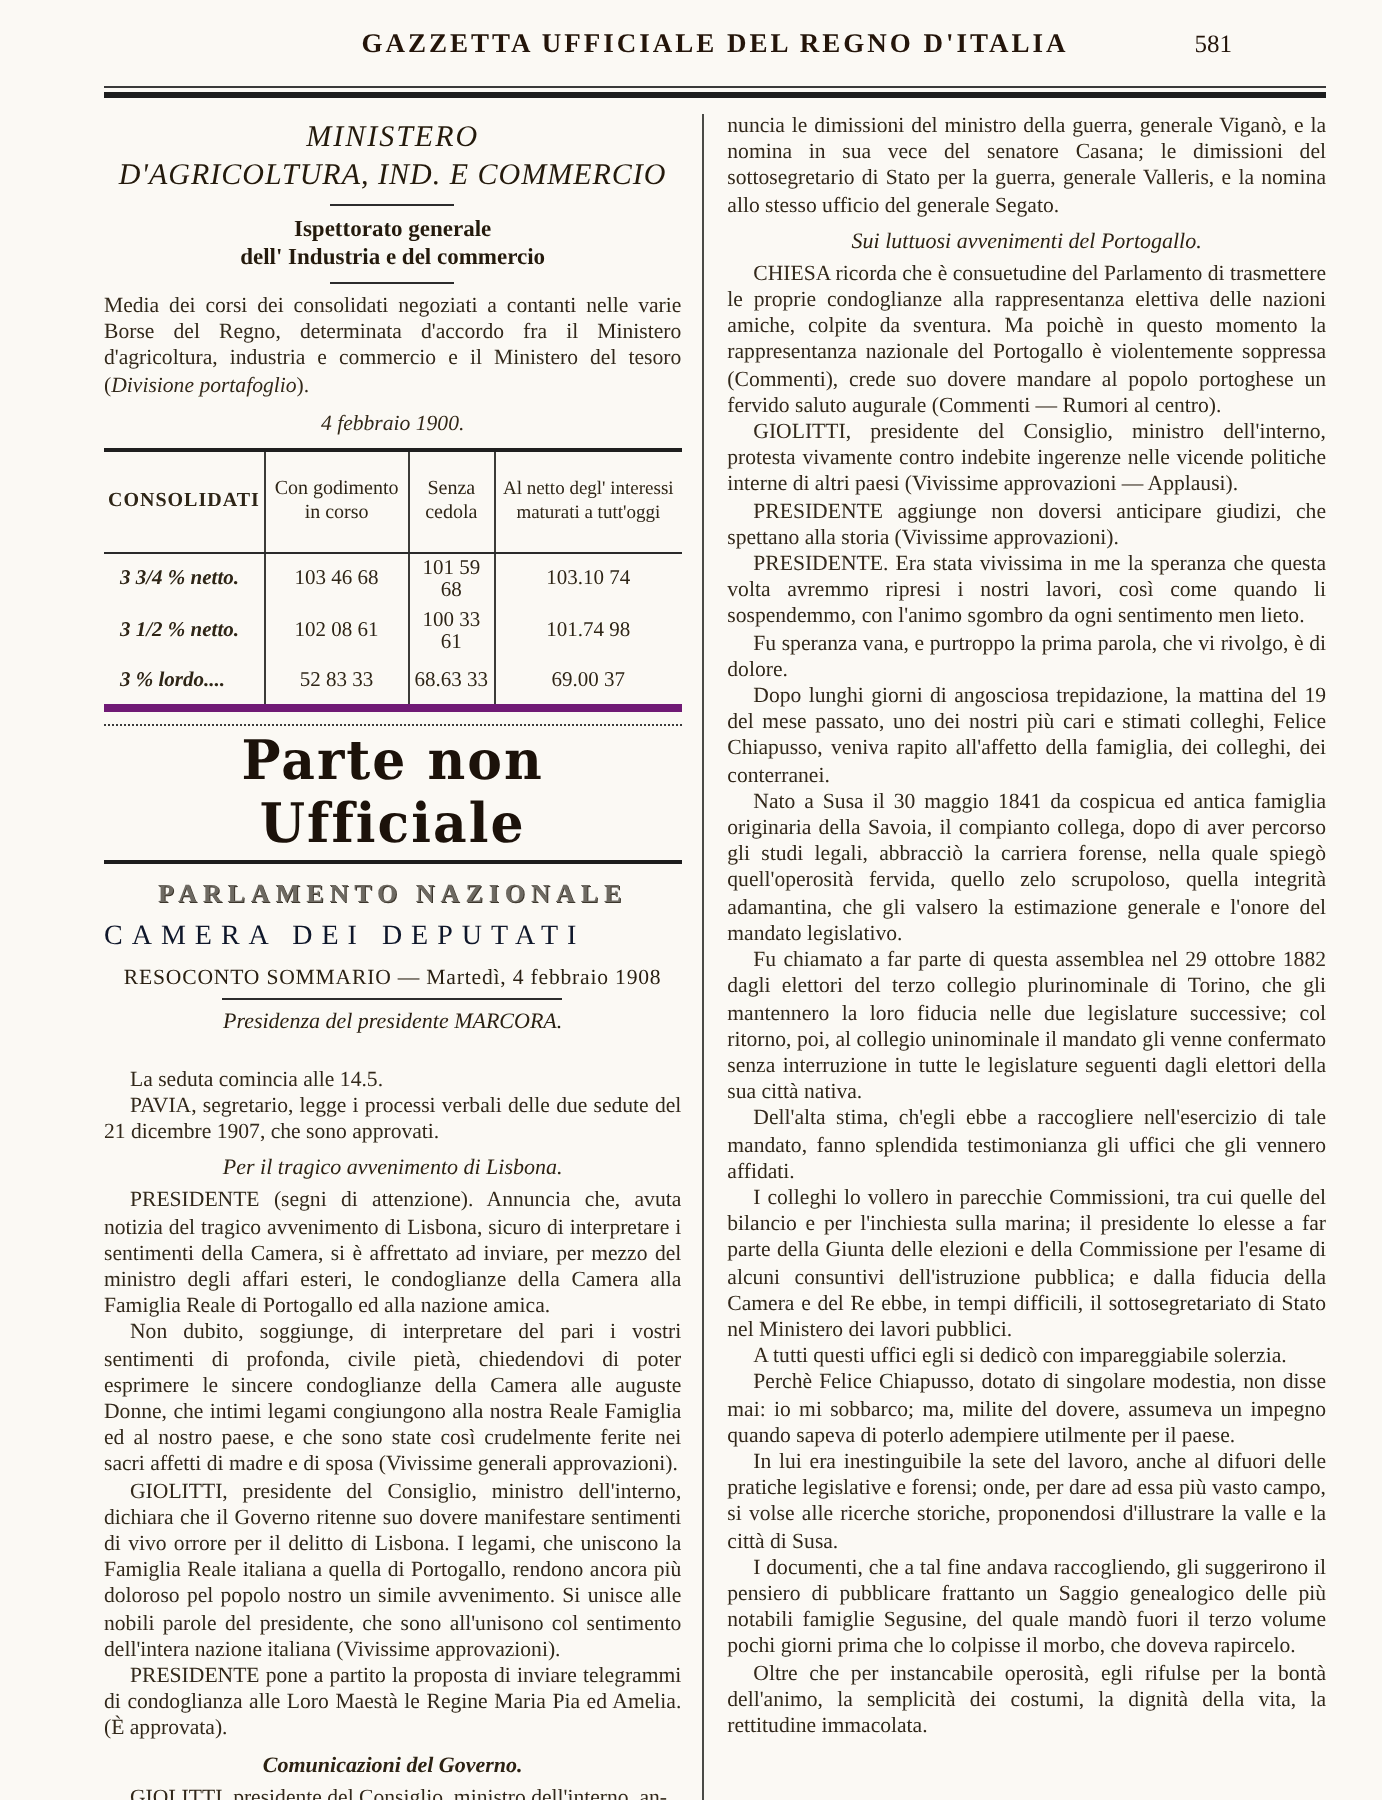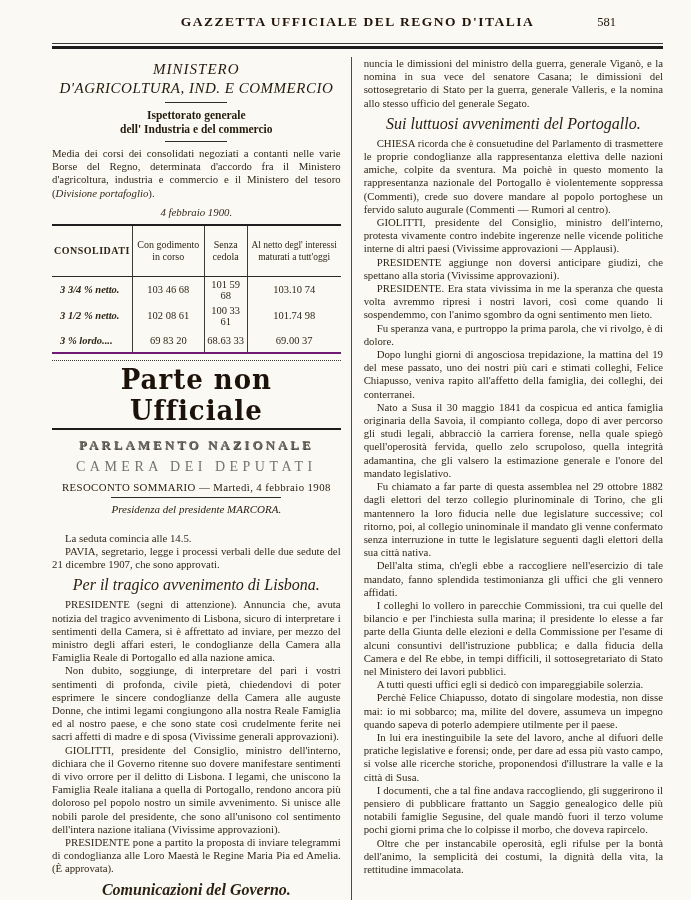--- a/index.html
+++ b/index.html
@@ -25,35 +25,35 @@
   .cols{display:flex;margin-top:8px;}
   .col-l{width:308px;padding-right:10px;border-right:1px solid #4a4a46;box-sizing:border-box;}
   .col-r{width:320px;padding-left:12px;box-sizing:border-box;}
   
   p.body{
     margin:0;font-size:10.8px;line-height:13.2px;
     text-align:justify;text-indent:13px;color:#32281a;
   }
   p.body.cont{text-indent:0;}
   .h-it{
-    text-align:center;font-style:italic;font-size:16px;
+    text-align:center;font-style:italic;font-size:11px;
     margin:5px 0 4px;color:#2c2213;
   }
   .h-it.bold{font-weight:bold;}
   
   .min-t1{text-align:center;font-size:15px;letter-spacing:1px;margin-top:4px;color:#241a0c;font-style:italic;}
   .min-t2{text-align:center;font-size:15px;letter-spacing:0.5px;margin-top:2px;color:#241a0c;font-style:italic;}
   .srule{width:62px;margin:5px auto 5px;border-top:1.5px solid #2c2c2c;}
   .insp{text-align:center;font-weight:bold;font-size:11.5px;line-height:14px;color:#241a0c;}
   .intro{margin-top:6px;}
   .date-line{text-align:center;font-style:italic;font-size:10.8px;margin:6px 0 6px;}
   
   table.quote{
     width:100%;border-collapse:collapse;margin:2px 0 4px;
-    border-top:2px solid #1f1f1f;border-bottom:2px solid #701a75;
+    border-top:2px solid #1f1f1f;border-bottom:4px solid #701a75;
   }
   table.quote th,table.quote td{
     font-weight:normal;font-size:10px;color:#2e2516;
     padding:2px 2px;text-align:center;vertical-align:middle;
   }
   table.quote th{border-bottom:1.5px solid #2a2a2a;height:46px;line-height:12px;}
   table.quote td{height:19px;font-size:10.5px;}
   table.quote .vline{border-left:1px solid #3c3c38;}
   table.quote th.c0{font-weight:bold;letter-spacing:0.5px;}
   table.quote td.c0{font-style:italic;font-weight:bold;text-align:left;padding-left:8px;}
@@ -64,21 +64,21 @@
     text-align:center;font-family:"DejaVu Serif",serif;font-weight:bold;
     font-size:26px;letter-spacing:1px;color:#1c120a;margin:3px 0 3px;
     transform:scaleY(1.05);
   }
   .sec-bot{border-top:2.5px solid #1d1d1d;margin-bottom:7px;}
   .parl{
     text-align:center;font-weight:bold;font-size:13px;letter-spacing:3px;
     color:#6e6a62;text-shadow:0.5px 0.5px 0 #3c362c;margin:2px 0 6px;
   }
   .camera{
-    text-align:center;font-size:14px;letter-spacing:4.5px;color:#737373;margin:2px 0 6px;
+    text-align:left;font-size:14px;letter-spacing:4.5px;color:#0f172a;margin:2px 0 6px;
   }
   .resoc{text-align:center;font-size:10.8px;letter-spacing:0.4px;color:#2a2012;}
   .resoc-rule{width:170px;margin:4px auto 5px;border-top:1px solid #2c2c2c;}
   .presid{text-align:center;font-style:italic;font-size:11px;margin:2px 0 17px;color:#2a2012;}
 </style>
 </head>
 <body>
 
 <div class="page">
 
@@ -119,21 +119,21 @@
             <td class="vline">103.10 74</td>
           </tr>
           <tr>
             <td class="c0">3 1/2 % netto.</td>
             <td class="vline">102 08 61</td>
             <td class="vline">100 33 61</td>
             <td class="vline">101.74 98</td>
           </tr>
           <tr>
             <td class="c0">3 % lordo....</td>
-            <td class="vline">69 83 20</td>
+            <td class="vline">52 83 33</td>
             <td class="vline">68.63 33</td>
             <td class="vline">69.00 37</td>
           </tr>
         </tbody>
       </table>
 
       <div class="sec-top"></div>
       <div class="blackletter">Parte non Ufficiale</div>
       <div class="sec-bot"></div>
 

